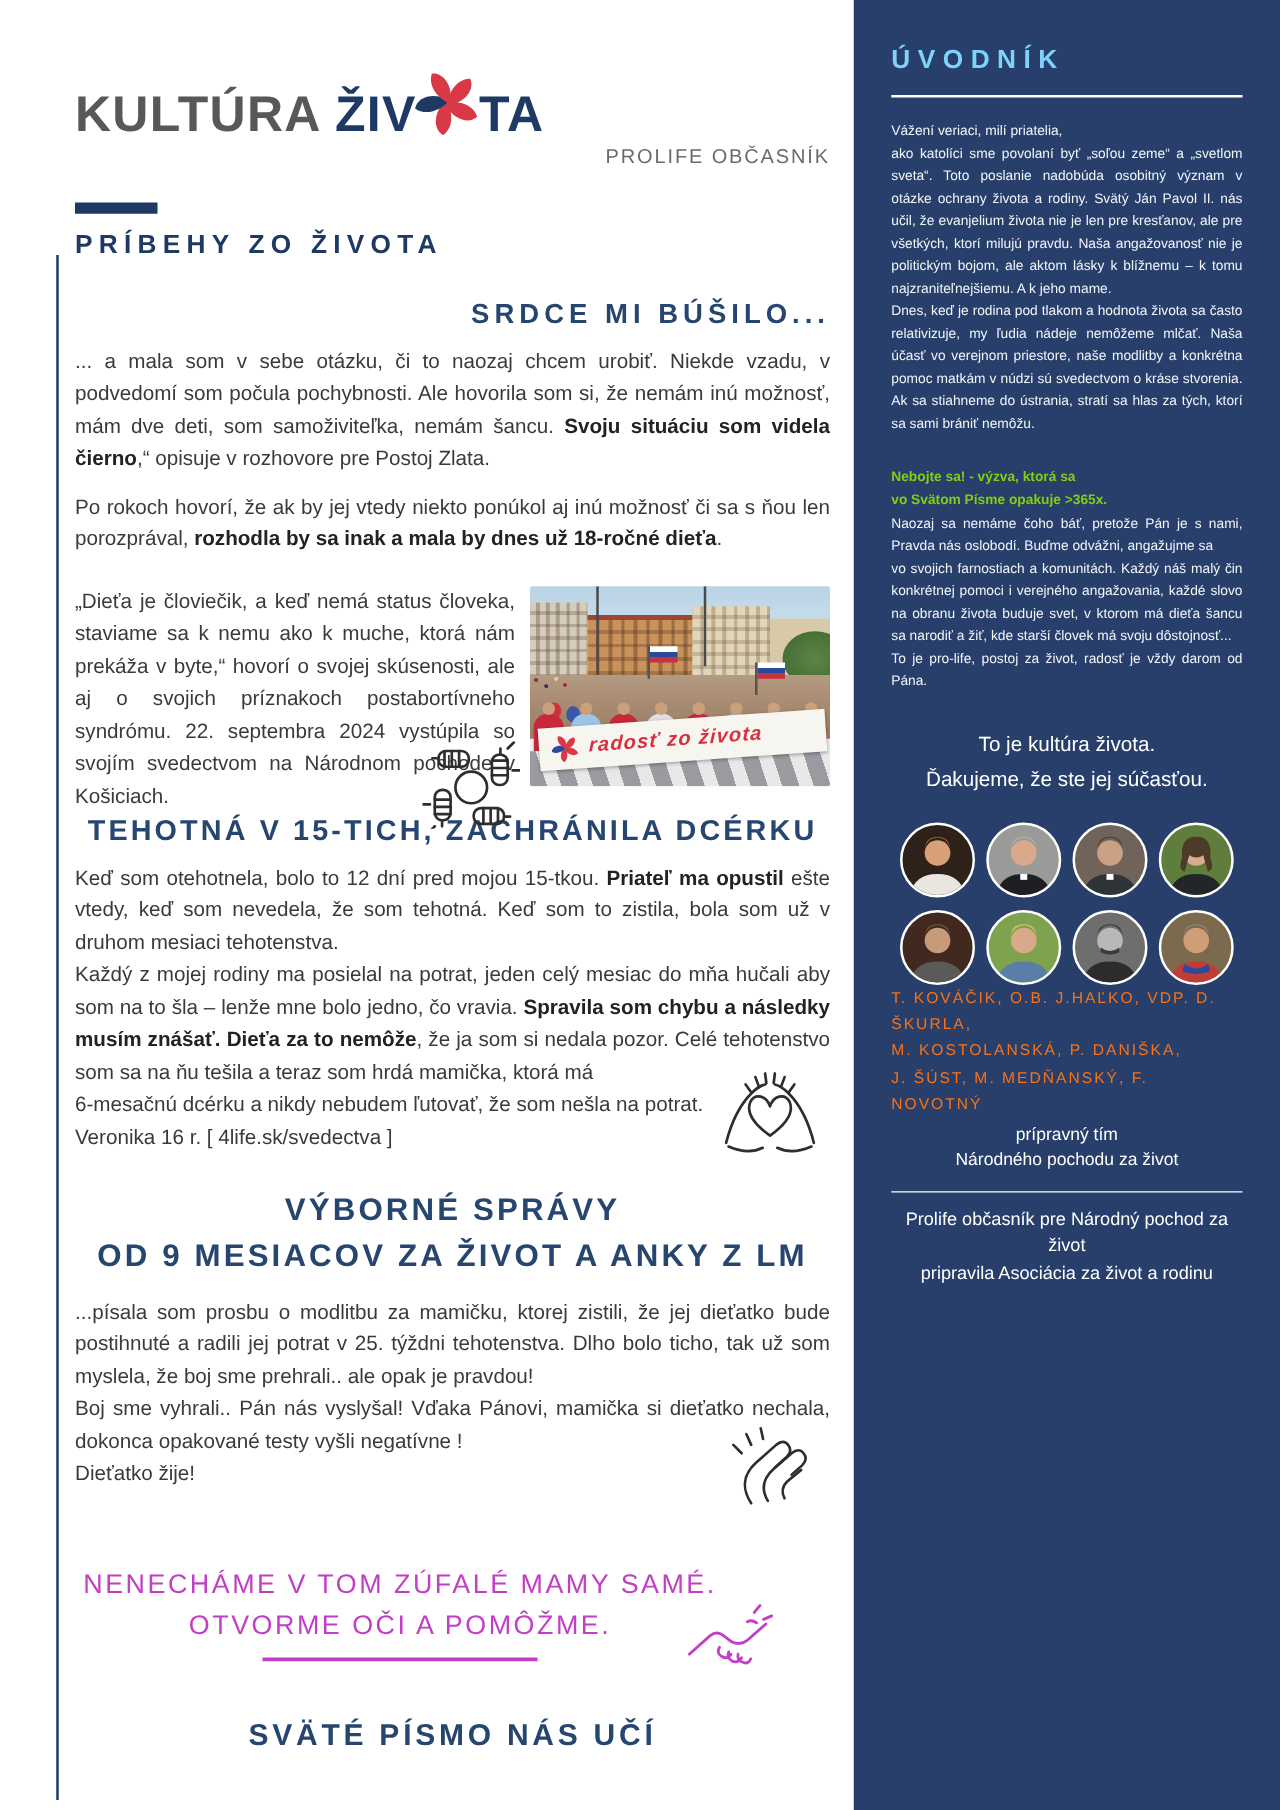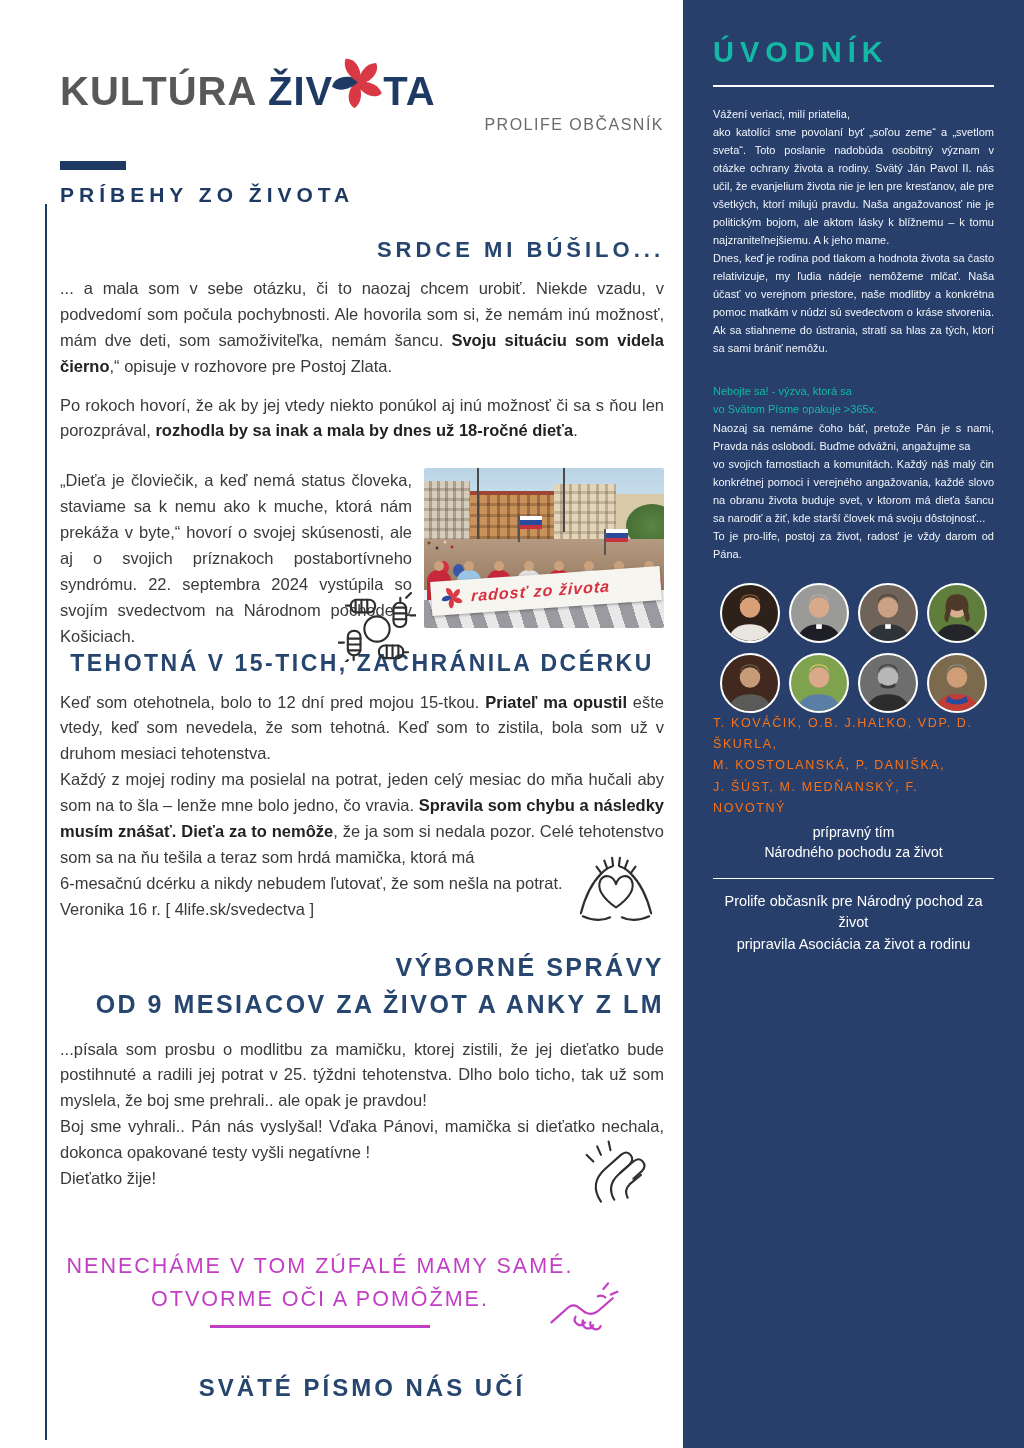--- a/index.html
+++ b/index.html
@@ -16,21 +16,21 @@
   .logo{margin-top:56px;line-height:1}
   .logo-row{font-size:40px;font-weight:800;letter-spacing:1px;white-space:nowrap}
   .logo-k{color:var(--gray)} .logo-z{color:var(--navy)}
   .logo-pin{vertical-align:-3px;margin:0 -1px}
   .logo-sub{text-align:right;color:#6a6a6e;font-size:16px;letter-spacing:1.5px;margin-top:6px;font-weight:500}
   .navybar{width:66px;height:9px;background:var(--navy);margin-top:28px}
   .section-title{font-size:21px;font-weight:800;letter-spacing:5px;color:var(--navy);margin-top:13px}
   h2{font-weight:800;color:var(--heading);margin:0}
   .h-story1{margin-top:30px;text-align:right;font-size:22px;letter-spacing:4px}
   .h-story2{text-align:center;font-size:23px;letter-spacing:2.5px;white-space:nowrap}
-  .h-story3{margin-top:26px;text-align:right;font-size:25px;letter-spacing:2.5px;line-height:1.5}
+  .h-story3{margin-top:26px;text-align:center;font-size:25px;letter-spacing:2.5px;line-height:1.5}
   .h-story4{margin-top:46px;text-align:center;font-size:24px;letter-spacing:3px}
   p.body{font-size:16.5px;line-height:1.57;color:var(--text);text-align:justify;margin:13px 0 0}
   p.body b{font-weight:700;color:#222}
   .quote-row{display:flex;gap:12px;margin-top:24px;position:relative}
   .quote-text{width:352px;flex:none}
   .quote-text p{margin-top:0}
   .icon-joined{position:absolute;left:278px;bottom:-12px}
   .rel{position:relative}
   .icon-heart{position:absolute;right:2px;bottom:-4px}
   .icon-clap{position:absolute;right:4px;bottom:-16px}
@@ -60,25 +60,25 @@
   .ph-banner .bn-text{color:#d6313f;font-weight:700;font-style:italic;font-size:16px;letter-spacing:1px;transform:skewX(-6deg)}
   .ph-flag{position:absolute;width:22px;height:13px;background:linear-gradient(#fff 0 33%,#2a4b9b 33% 66%,#c8313e 66%)}
   .ph-flag::after{content:"";position:absolute;left:-2px;top:0;width:2px;height:26px;background:#555}
   .ph-balloon{position:absolute;width:11px;height:13px;border-radius:50%}
   .cta{margin-top:58px;width:520px;text-align:center;color:var(--magenta);font-size:21.5px;letter-spacing:2px;line-height:1.55;font-weight:500;position:relative}
   .cta-underline{width:220px;height:3px;background:var(--magenta);margin:8px auto 0}
   .icon-shake{position:absolute;right:-42px;top:18px}
 
   
   .sidebar{position:absolute;left:683px;top:0;width:341px;height:100%;background:var(--sidebar-bg);color:#fff;padding:36px 30px 0}
-  .sb-title{font-size:29px;font-weight:800;letter-spacing:6px;color:#14b8a6}
+  .sb-title{font-size:21px;font-weight:800;letter-spacing:6px;color:#7dd3fc}
   .sb-hr{border:none;border-top:2px solid #fff;margin:16px 0 18px}
   .sb-p{font-size:11px;line-height:1.64;text-align:justify;margin:0;color:#f2f5fa}
   .sb-gap{margin-top:25px}
-  .sb-p b{font-weight:400;color:#14b8a6}
+  .sb-p b{font-weight:700;color:#84cc16}
   .sb-center{text-align:center;margin-top:28px;font-size:16.5px;line-height:1.7;color:#fff}
   .avatars{display:flex;gap:9px;margin-top:20px;justify-content:center}
   .avatars+.avatars{margin-top:10px}
   .avatar{width:60px;height:60px;border-radius:50%;border:2px solid #fff;overflow:hidden;background:var(--bg,#777);flex:none}
   .avatar svg{display:block;width:100%;height:100%}
   .sb-names{text-align:left;font-size:12.5px;letter-spacing:1.6px;line-height:1.7;color:#f97316}
   .sb-team{text-align:center;font-size:14px;line-height:1.45;margin-top:3px;color:#fff}
   .sb-hr2{border:none;border-top:1px solid #fff;margin:15px 0 12px}
   .sb-footer{text-align:center;font-size:14.5px;line-height:1.5;color:#fff}
   .lineart{stroke:#2e2e2e;fill:none;stroke-width:2.2;stroke-linecap:round;stroke-linejoin:round}
@@ -244,20 +244,24 @@
       <span>Vážení veriaci, milí priatelia,</span><br>
       <span>ako katolíci sme povolaní byť „soľou zeme“ a „svetlom sveta“. Toto poslanie nadobúda osobitný význam v otázke ochrany života a rodiny. Svätý Ján Pavol II. nás učil, že evanjelium života nie je len pre kresťanov, ale pre všetkých, ktorí milujú pravdu. Naša angažovanosť nie je politickým bojom, ale aktom lásky k blížnemu – k tomu najzraniteľnejšiemu. A k jeho mame.</span><br>
       <span>Dnes, keď je rodina pod tlakom a hodnota života sa často relativizuje, my ľudia nádeje nemôžeme mlčať. Naša účasť vo verejnom priestore, naše modlitby a konkrétna pomoc matkám v núdzi sú svedectvom o kráse stvorenia. Ak sa stiahneme do ústrania, stratí sa hlas za tých, ktorí sa sami brániť nemôžu.</span>
     </p>
     <p class="sb-p sb-gap">
       <b><span>Nebojte sa! - výzva, ktorá sa</span><br><span>vo Svätom Písme opakuje &gt;365x.</span></b><br>
       <span>Naozaj sa nemáme čoho báť, pretože Pán je s nami, Pravda nás oslobodí. Buďme odvážni, angažujme sa</span><br>
       <span>vo svojich farnostiach a komunitách. Každý náš malý čin konkrétnej pomoci i verejného angažovania, každé slovo na obranu života buduje svet, v ktorom má dieťa šancu sa narodiť a žiť, kde starší človek má svoju dôstojnosť...</span><br>
       <span>To je pro-life, postoj za život, radosť je vždy darom od Pána.</span>
     </p>
+    <div class="sb-center">
+      <div>To je kultúra života.</div>
+      <div>Ďakujeme, že ste jej súčasťou.</div>
+    </div>
 
     <div class="avatars">
       <span class="avatar" style="--bg: #2e2119; --hair: #8a5a33; --skin: #d9a077; --shirt: #e8e6df;">
           <svg viewBox="0 0 60 60">
             <circle cx="30" cy="24" r="11" fill="var(--skin)"></circle>
             <path d="M19,22 a11,11 0 0 1 22,0 q0,-12 -11,-12 q-11,0 -11,12" fill="var(--hair)"></path>
             <path d="M6,62 q3,-20 24,-20 q21,0 24,20 z" fill="var(--shirt)"></path>
           </svg>
         </span>
       <span class="avatar" style="--bg: #9a9a98; --hair: #b5b0a6; --skin: #d8a98a; --shirt: #1d1f24;">

